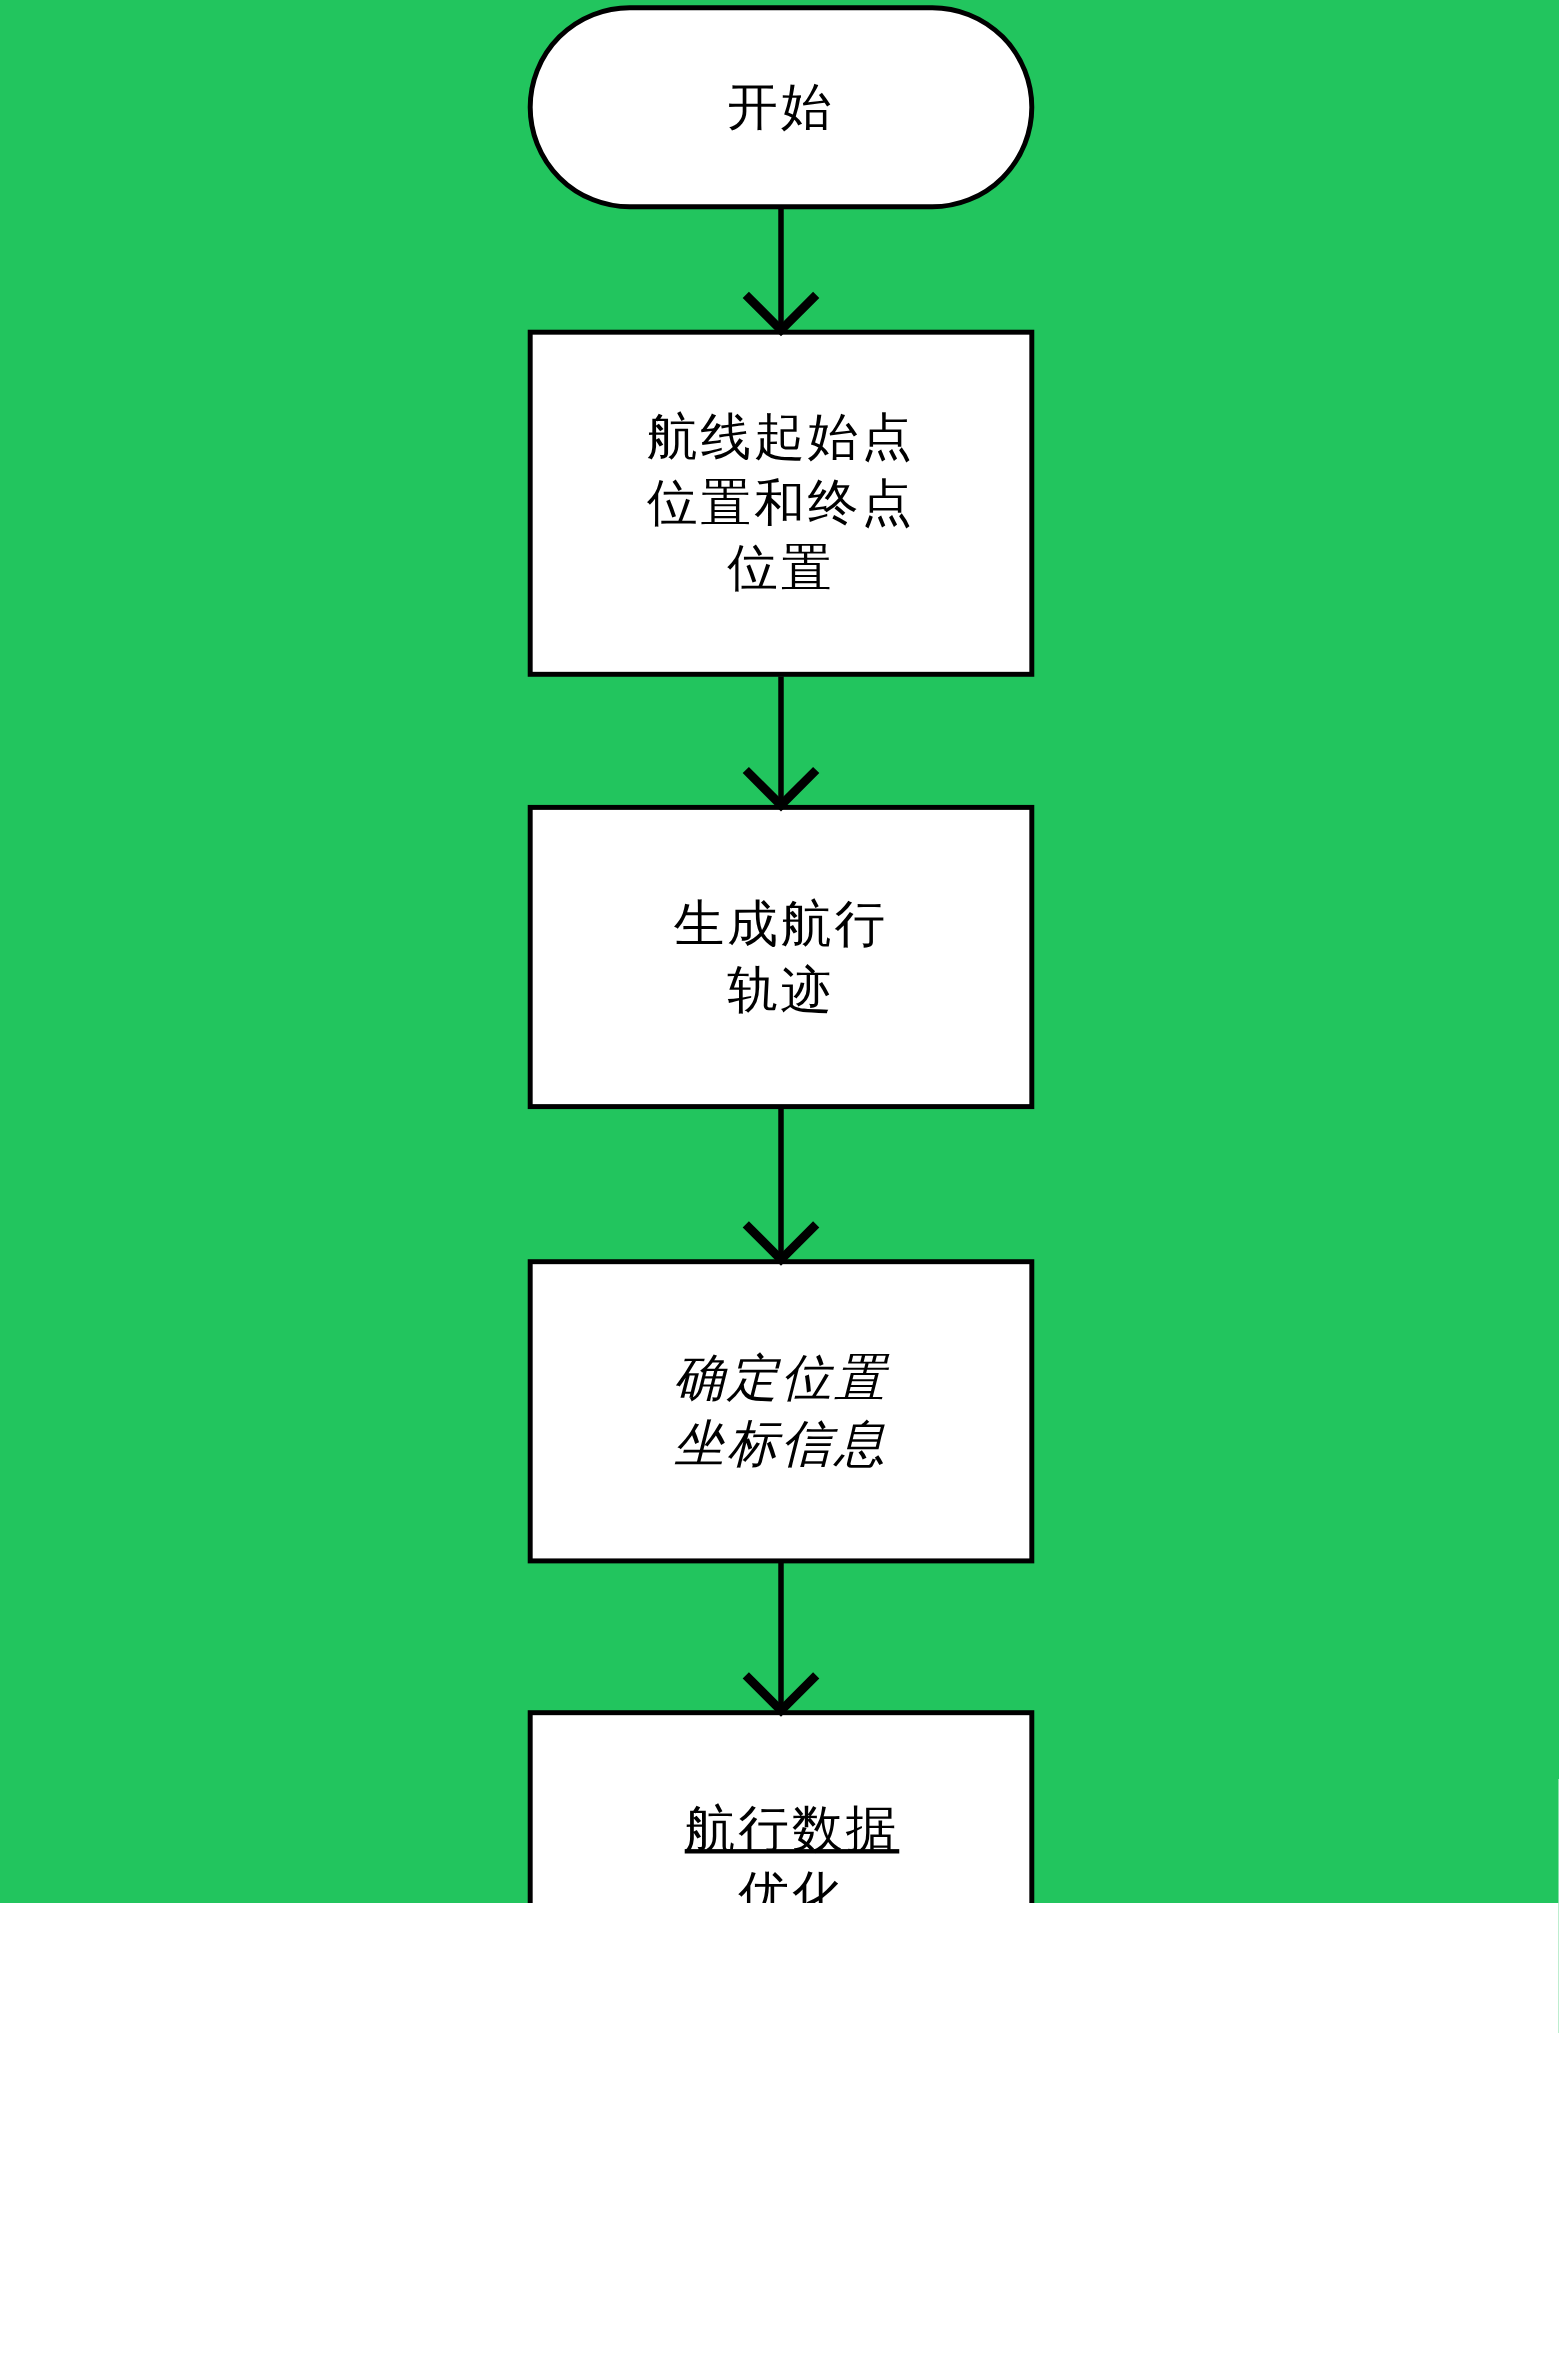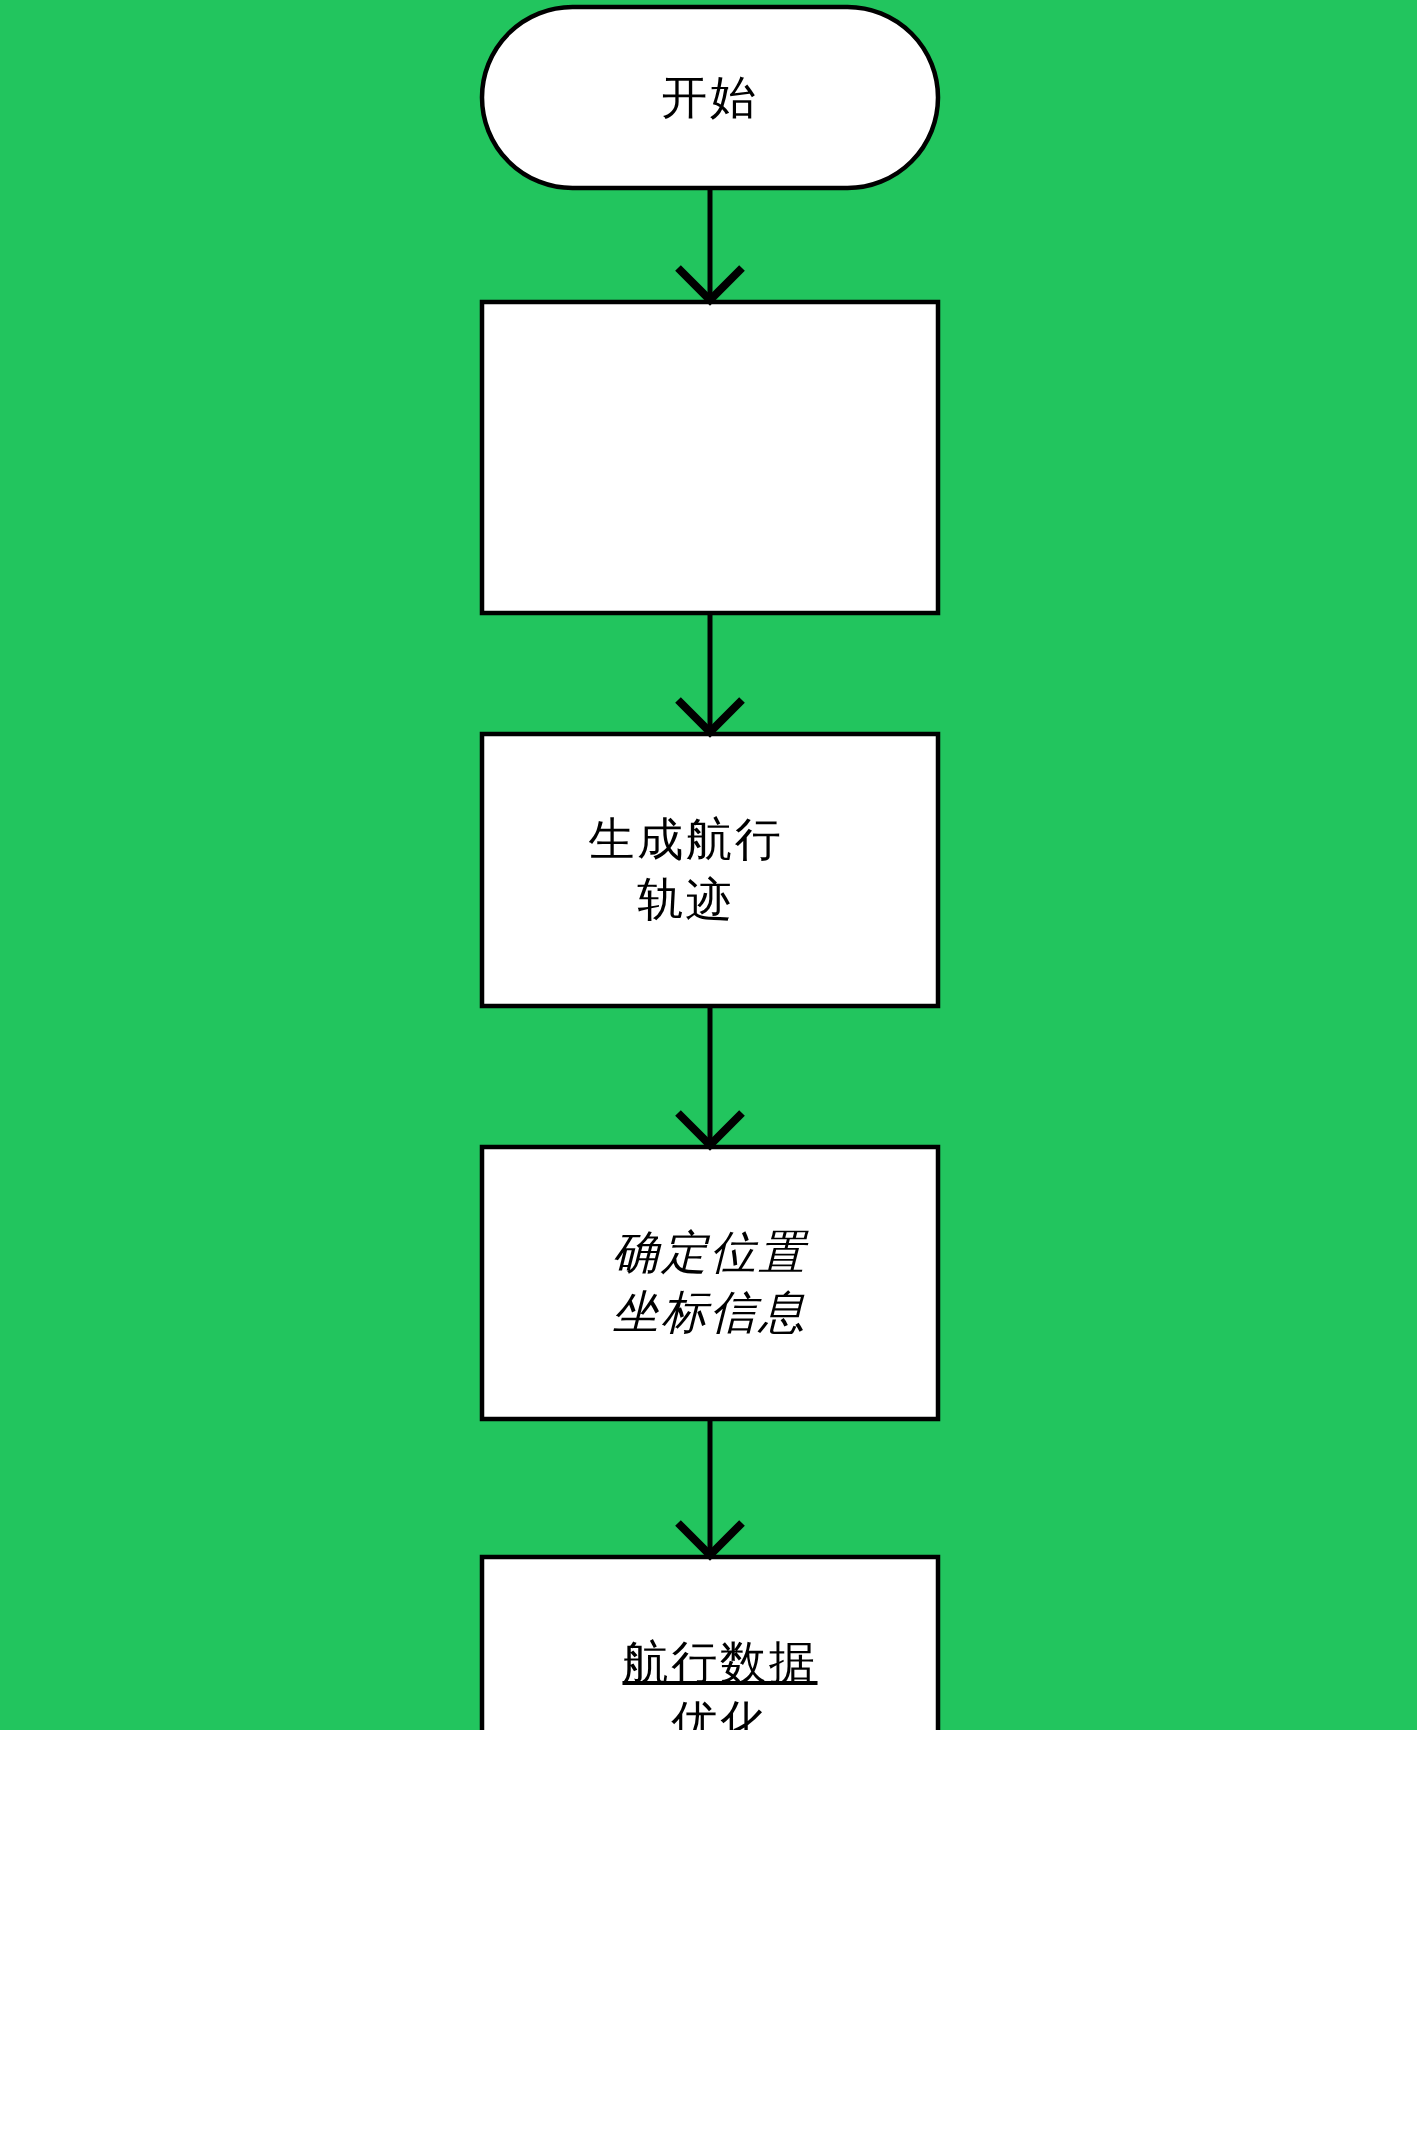--- a/index.html
+++ b/index.html
@@ -93,22 +93,27 @@
     <g>
       <line x1="710" y1="1830" x2="710" y2="1967" stroke="#000000" stroke-width="5"></line>
       <path d="M 678 1936 L 710 1968 L 742 1936" fill="none" stroke="#000000" stroke-width="8" stroke-linecap="butt" stroke-linejoin="miter"></path>
     </g>
   </svg>
 
   <div class="node" style="left:480px; top:5px; width:460px; height:185px;">
     <span class="node-label terminator-label">开始</span>
   </div>
 
+  <div class="node" style="left:480px; top:300px; width:460px; height:315px;">
+    <span class="node-label process-label">航线起始点
+位置和终点
+位置</span>
+  </div>
 
-  <div class="node" style="left:456px; top:732px; width:460px; height:276px;">
+  <div class="node" style="left:480px; top:732px; width:460px; height:276px;">
     <span class="node-label process-label">生成航行
 轨迹</span>
   </div>
 
   <div class="node" style="left:480px; top:1145px; width:460px; height:276px;font-style:italic;">
     <span class="node-label process-label">确定位置
 坐标信息</span>
   </div>
 
   <div class="node" style="left:490px; top:1555px; width:460px; height:276px;text-decoration:underline;">

